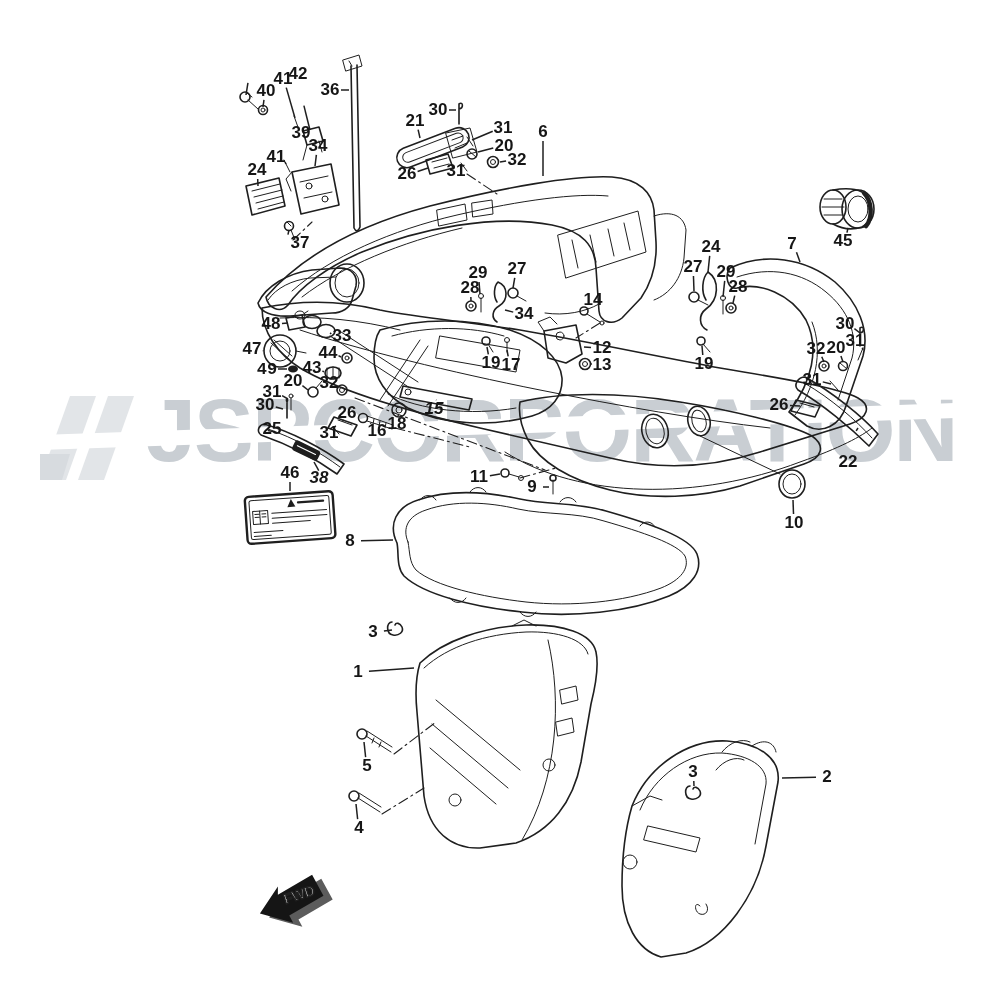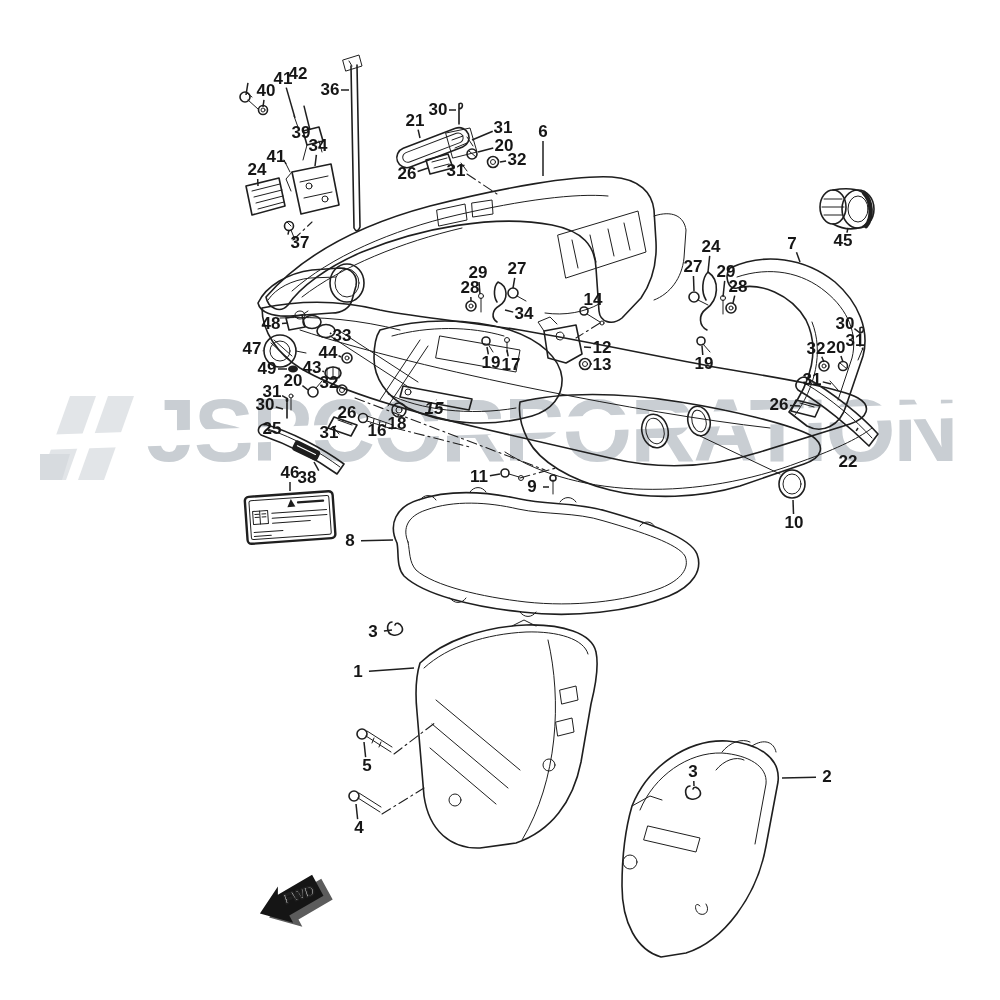--- a/index.html
+++ b/index.html
@@ -419,35 +419,35 @@
       <span class="callout" style="left: 470px; top: 288px;">28</span>
       <span class="callout" style="left: 517px; top: 269px;">27</span>
       <span class="callout" style="left: 524px; top: 314px;">34</span>
       <span class="callout" style="left: 593px; top: 300px;">14</span>
       <span class="callout" style="left: 602px; top: 348px;">12</span>
       <span class="callout" style="left: 602px; top: 365px;">13</span>
       <span class="callout" style="left: 491px; top: 363px;">19</span>
       <span class="callout" style="left: 511px; top: 365px;">17</span>
       <span class="callout" style="left: 271px; top: 324px;">48</span>
       <span class="callout" style="left: 252px; top: 349px;">47</span>
-      <span class="callout" style="left: 267px; top: 369px;">49</span>
+      <span class="callout" style="left: 267px; top: 369px; font-family: Liberation Mono, monospace;">49</span>
       <span class="callout" style="left: 342px; top: 336px;">33</span>
       <span class="callout" style="left: 328px; top: 353px;">44</span>
       <span class="callout" style="left: 312px; top: 368px;">43</span>
       <span class="callout" style="left: 329px; top: 383px;">32</span>
       <span class="callout" style="left: 293px; top: 381px;">20</span>
       <span class="callout" style="left: 272px; top: 392px;">31</span>
       <span class="callout" style="left: 265px; top: 405px;">30</span>
       <span class="callout" style="left: 272px; top: 429px; text-align: center;">25</span>
       <span class="callout" style="left: 347px; top: 413px;">26</span>
       <span class="callout" style="left: 329px; top: 433px;">31</span>
       <span class="callout" style="left: 377px; top: 431px;">16</span>
       <span class="callout" style="left: 397px; top: 424px;">18</span>
       <span class="callout" style="left: 434px; top: 409px; font-style: italic;">15</span>
-      <span class="callout" style="left: 307px; top: 478px;">38</span>
+      <span class="callout" style="left: 319px; top: 478px; font-style: italic;">38</span>
       <span class="callout" style="left: 290px; top: 473px; text-align: center;">46</span>
       <span class="callout" style="left: 479px; top: 477px;">11</span>
       <span class="callout" style="left: 532px; top: 487px;">9</span>
       <span class="callout" style="left: 350px; top: 541px;">8</span>
       <span class="callout" style="left: 373px; top: 632px;">3</span>
       <span class="callout" style="left: 358px; top: 672px;">1</span>
       <span class="callout" style="left: 367px; top: 766px;">5</span>
       <span class="callout" style="left: 359px; top: 828px;">4</span>
       <span class="callout" style="left: 693px; top: 772px;">3</span>
       <span class="callout" style="left: 827px; top: 777px;">2</span>

